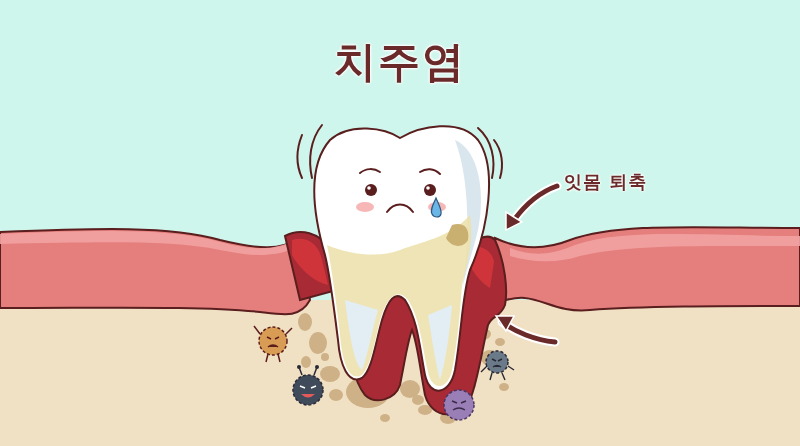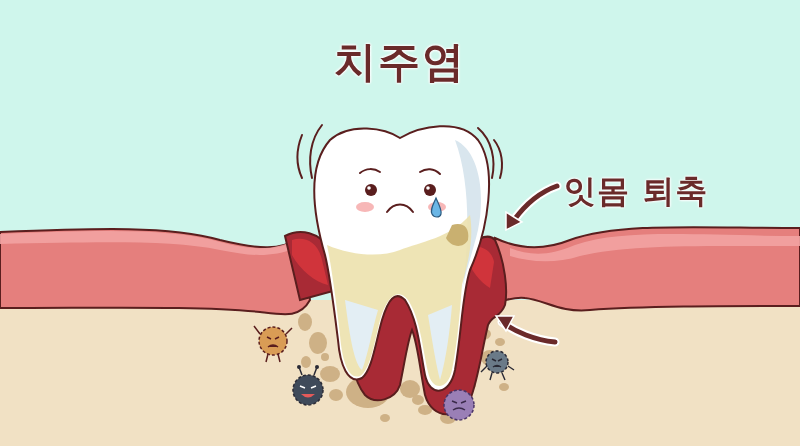--- a/index.html
+++ b/index.html
@@ -9,21 +9,21 @@
       background: #cff6ec;
     }
     .stage { position: absolute; left: 0; top: 0; width: 800px; height: 446px; }
     svg.scene { position: absolute; left: 0; top: 0; }
     .title {
       position: absolute; left: 300px; top: 34px; width: 200px; text-align: center;
       font-size: 42px; font-weight: bold; color: #6a2a2a; letter-spacing: 2px;
       text-shadow: 0 0 3px #fff, 0 0 3px #fff, 0 0 3px #fff;
     }
     .label {
-      position: absolute; font-size: 32px; font-weight: bold; color: #6a2a2a;
+      position: absolute; font-size: 18px; font-weight: bold; color: #6a2a2a;
       letter-spacing: 1px;
       text-shadow: 0 0 3px #fff, 0 0 3px #fff, 0 0 2px #fff;
       white-space: nowrap;
     }
     .label-gum { left: 564px; top: 170px; }
     .label-bone { left: 563px; top: 327px; }
   </style>
 </head>
 <body>
 

